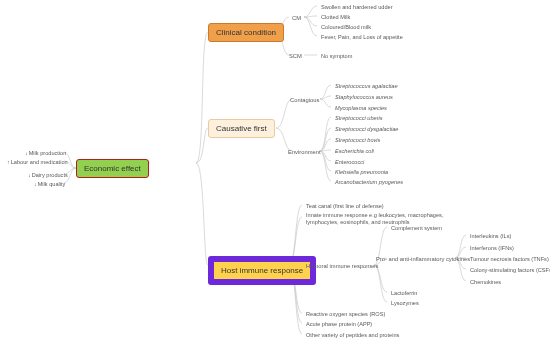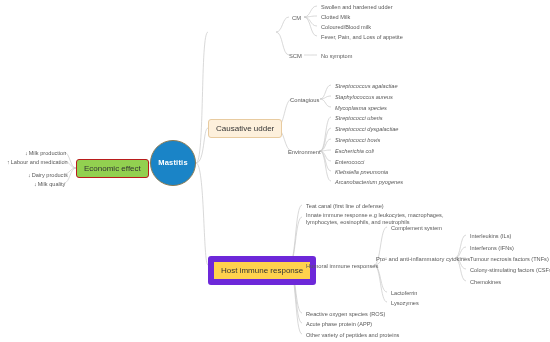--- a/index.html
+++ b/index.html
@@ -134,40 +134,40 @@
       <path d="M374,265 C 381,265 380,302 387,302"></path>
 
       <path d="M455,258 C 461,258 460,235 466,235"></path>
       <path d="M455,258 C 461,258 460,247 466,247"></path>
       <path d="M455,258 C 461,258 460,258 466,258"></path>
       <path d="M455,258 C 461,258 460,269 466,269"></path>
       <path d="M455,258 C 461,258 460,281 466,281"></path>
     </g>
   </svg>
 
-  <div class="node root" style="left:150px; top:140px;">
-    <span>Mastitis</span>
-  </div>
 
   <div class="node lvl1 green" style="left:76px; top:159px;">
     <span>Economic effect</span>
   </div>
   <div class="node leaf" style="left:22px; top:148px;">
     <span class="arrow">↓</span><span>Milk production</span>
   </div>
   <div class="node leaf" style="left:4px; top:157px;">
     <span class="arrow">↑</span><span>Labour and medication</span>
   </div>
   <div class="node leaf" style="left:25px; top:170px;">
     <span class="arrow">↓</span><span>Dairy products</span>
   </div>
   <div class="node leaf" style="left:31px; top:179px;">
     <span class="arrow">↓</span><span>Milk quality</span>
   </div>
 
+  <div class="node lvl1 orange" style="left:208px; top:23px;">
+    <span>Clinical condition</span>
+  </div>
   <div class="node mid" style="left:289px; top:13px;">
     <span>CM</span>
   </div>
   <div class="node mid" style="left:286px; top:51px;">
     <span>SCM</span>
   </div>
   <div class="node leaf" style="left:318px; top:2px;">
     <span>Swollen and hardened udder</span>
   </div>
   <div class="node leaf" style="left:318px; top:12px;">
@@ -177,21 +177,21 @@
     <span>Coloured/Blood milk</span>
   </div>
   <div class="node leaf" style="left:318px; top:32px;">
     <span>Fever, Pain, and Loss of appetite</span>
   </div>
   <div class="node leaf" style="left:318px; top:51px;">
     <span>No symptom</span>
   </div>
 
   <div class="node lvl1 cream" style="left:208px; top:119px;">
-    <span>Causative udder</span>
+    <span>Causative first</span>
   </div>
   <div class="node mid" style="left:287px; top:95px;">
     <span>Contagious</span>
   </div>
   <div class="node mid" style="left:285px; top:147px;">
     <span>Environment</span>
   </div>
   <div class="node leaf italic" style="left:332px; top:81px;">
     <span>Streptococcus agalactiae</span>
   </div>

